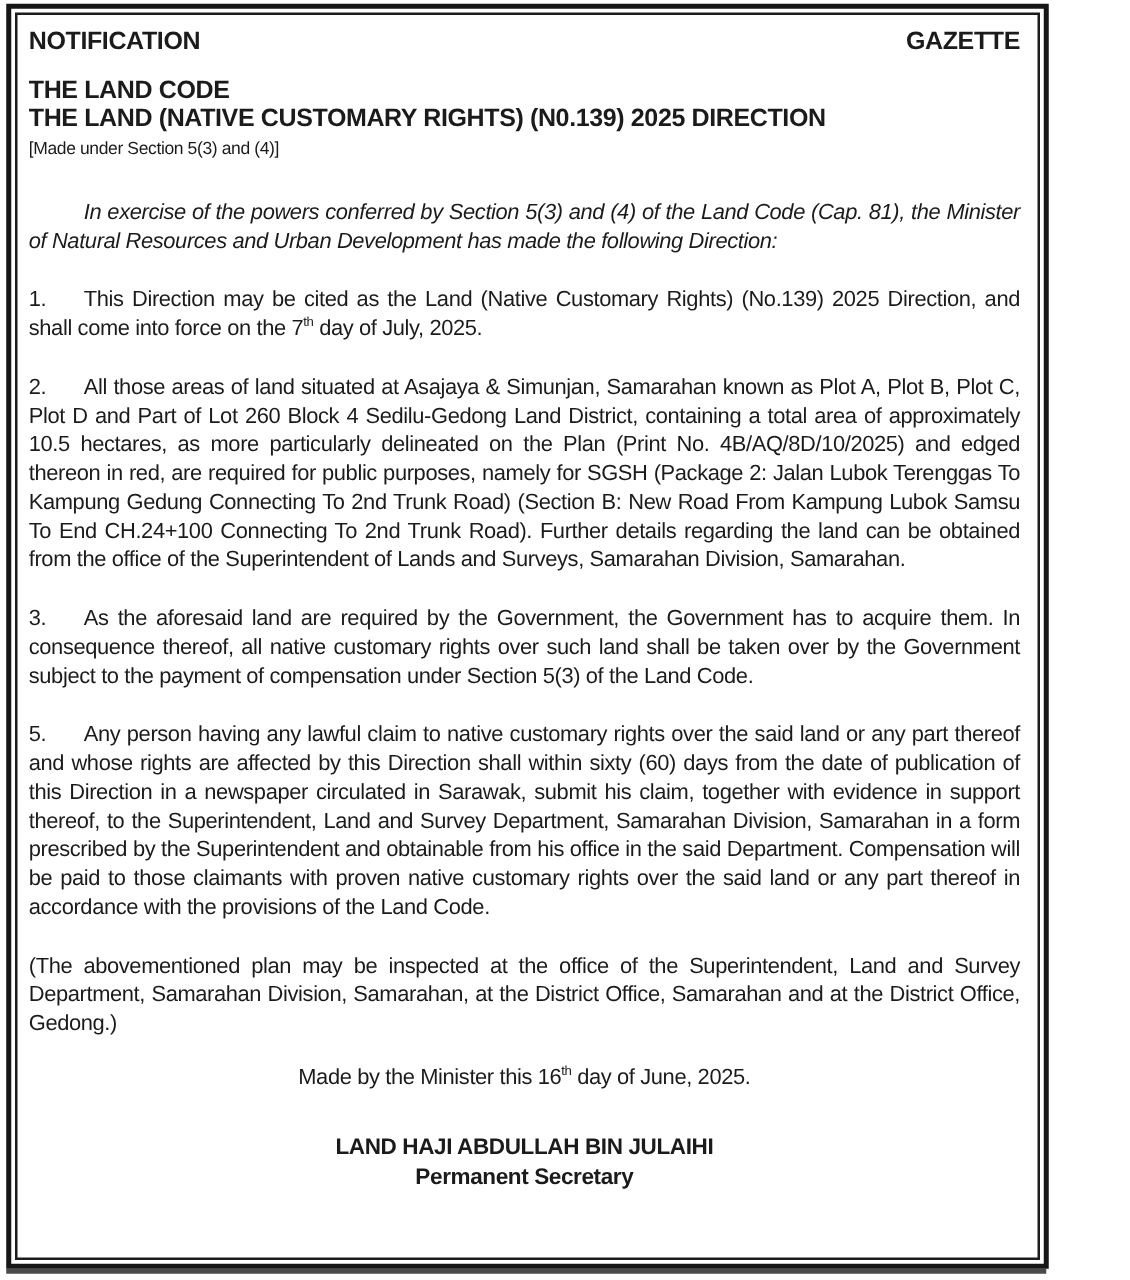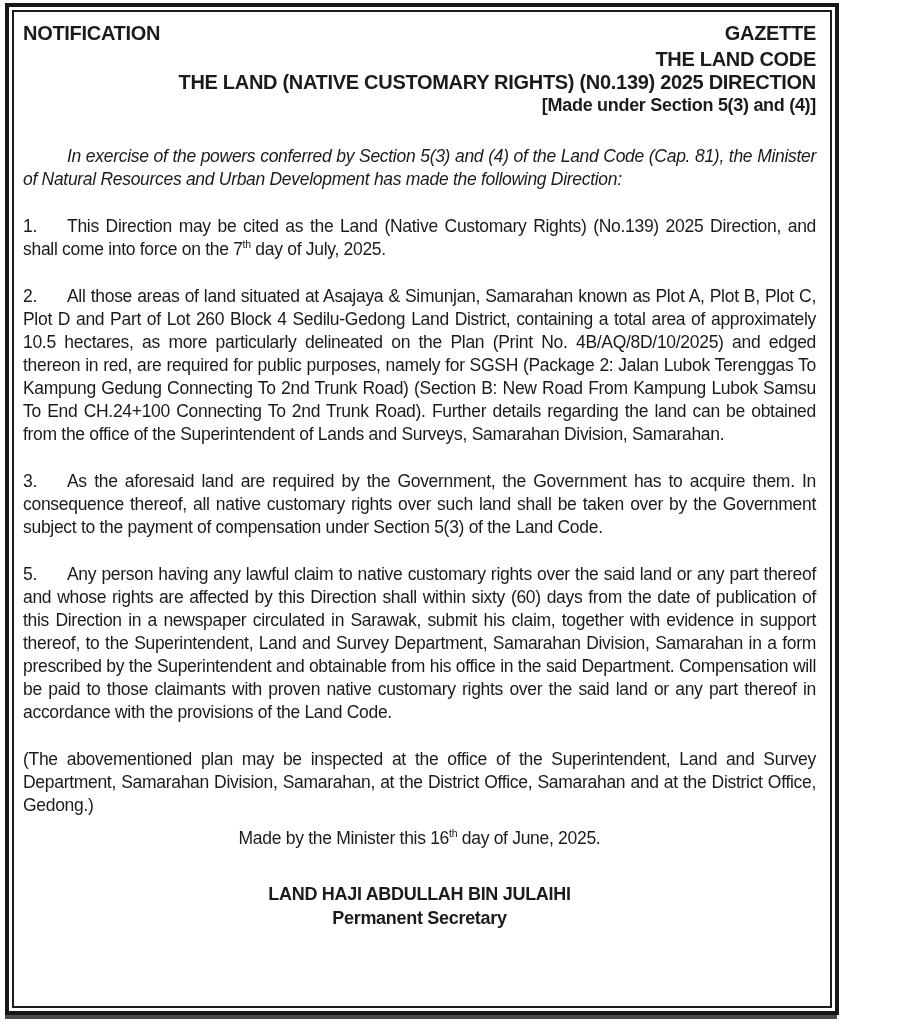--- a/index.html
+++ b/index.html
@@ -36,53 +36,53 @@
   .masthead {
     display: flex;
     justify-content: space-between;
     align-items: flex-start;
     font-weight: bold;
     font-size: 20px;
     letter-spacing: -0.3px;
     line-height: 24px;
   }
 
-  .title-block { text-align: right; margin-top: 3px; }
+  .title-block { text-align: left; margin-top: 16px; }
   .title-line {
     font-weight: bold;
     font-size: 20px;
     letter-spacing: -0.3px;
     line-height: 23px;
   }
   .made-under {
-    font-size: 18px;
+    font-size: 14px;
     letter-spacing: -0.3px;
     line-height: 23px;
-    font-weight: bold;
+    font-weight: normal;
   }
 
   .bodytext {
     font-size: 17.5px;
     letter-spacing: -0.3px;
     line-height: 23px;
     text-align: justify;
   }
   p { margin: 0; }
   .preamble { margin-top: 28px; text-indent: 44px; font-style: italic; }
   .clause { margin-top: 24px; }
   .clause-num { margin-right: 30px; }
   .plan-note { margin-top: 24px; }
   sup {
     font-size: 0.6em;
     line-height: 0;
     vertical-align: super;
   }
 
   .made-by {
-    margin-top: 10px;
+    margin-top: 20px;
     text-align: center;
     font-size: 17.5px;
     letter-spacing: -0.3px;
     line-height: 23px;
   }
 
   .signature {
     margin-top: 32px;
     text-align: center;
     font-weight: bold;

